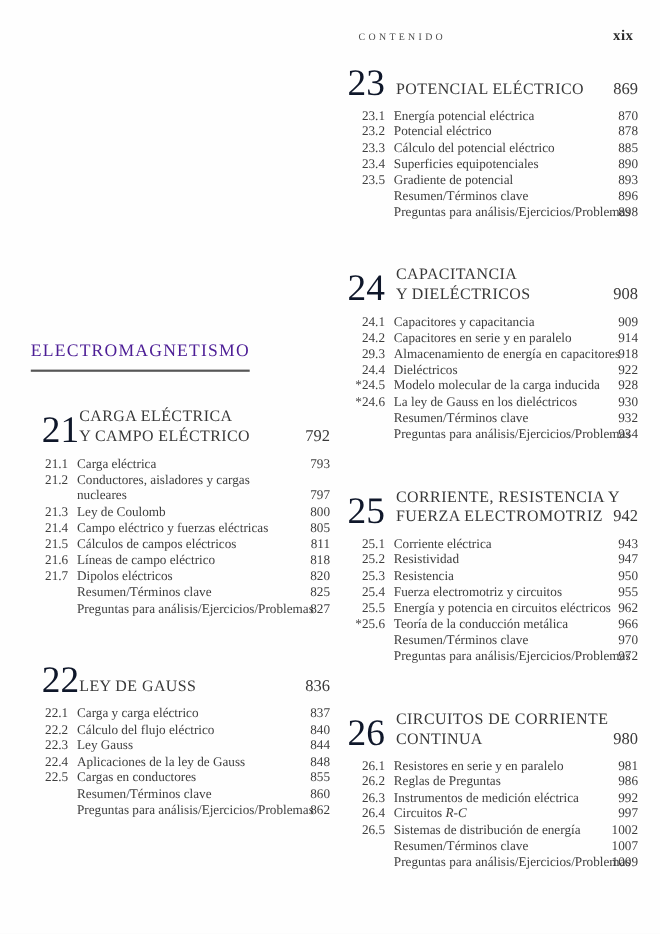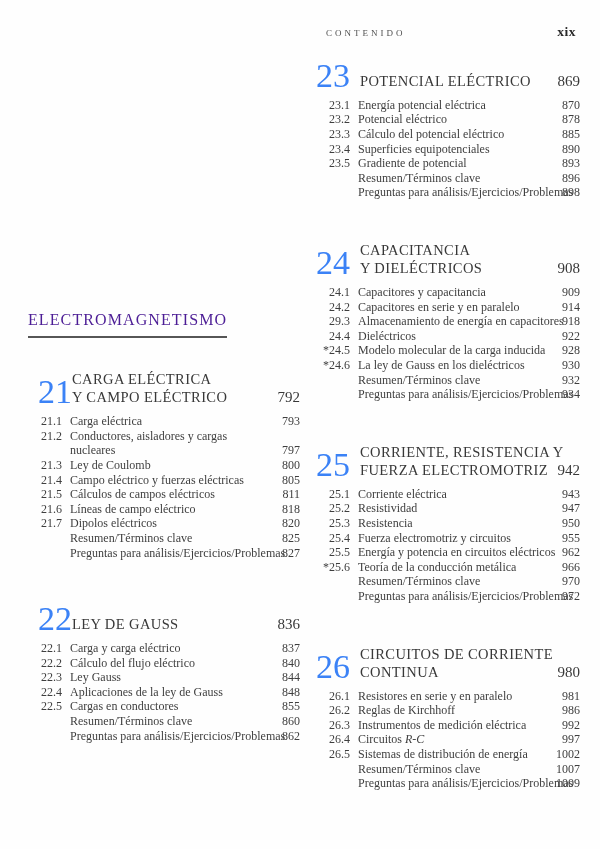--- a/index.html
+++ b/index.html
@@ -35,21 +35,21 @@
   }
   .part-gap{height:32px;}
   
   .chapter{margin-top:0;}
   .col-right .chapter + .chapter{margin-top:41px;}
   .col-left .chapter + .chapter{margin-top:45px;}
   .ch-head{display:flex;align-items:flex-end;}
   .ch-num{
     width:44px;flex:0 0 44px;
     font-size:34px;line-height:0.82;
-    color:#3b82f6;
+    color:#0f172a;
   }
   .col-left .ch-num{width:34px;flex:0 0 34px;padding-left:10px;}
   .ch-title{
     flex:1;position:relative;
     font-size:14.5px;line-height:18px;letter-spacing:0.4px;
     color:#383838;
   }
   .ch-title-line{white-space:nowrap;}
   .ch-page{
     position:absolute;right:0;bottom:0;
@@ -428,21 +428,21 @@
             <div class="entry">
               <span class="e-num">26.1</span>
               <span class="e-title">
                 <div class="e-line">Resistores en serie y en paralelo</div>
               </span>
               <span class="e-page">981</span>
             </div>
             <div class="entry">
               <span class="e-num">26.2</span>
               <span class="e-title">
-                <div class="e-line">Reglas de Kirchhoff</div>
+                <div class="e-line">Reglas de Preguntas</div>
               </span>
               <span class="e-page">986</span>
             </div>
             <div class="entry">
               <span class="e-num">26.3</span>
               <span class="e-title">
                 <div class="e-line">Instrumentos de medición eléctrica</div>
               </span>
               <span class="e-page">992</span>
             </div>

